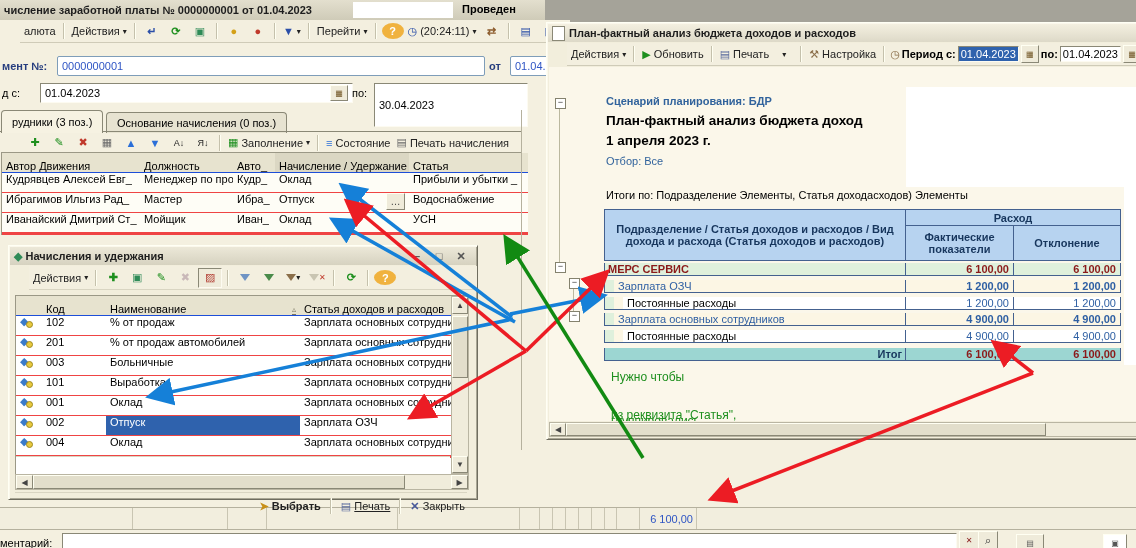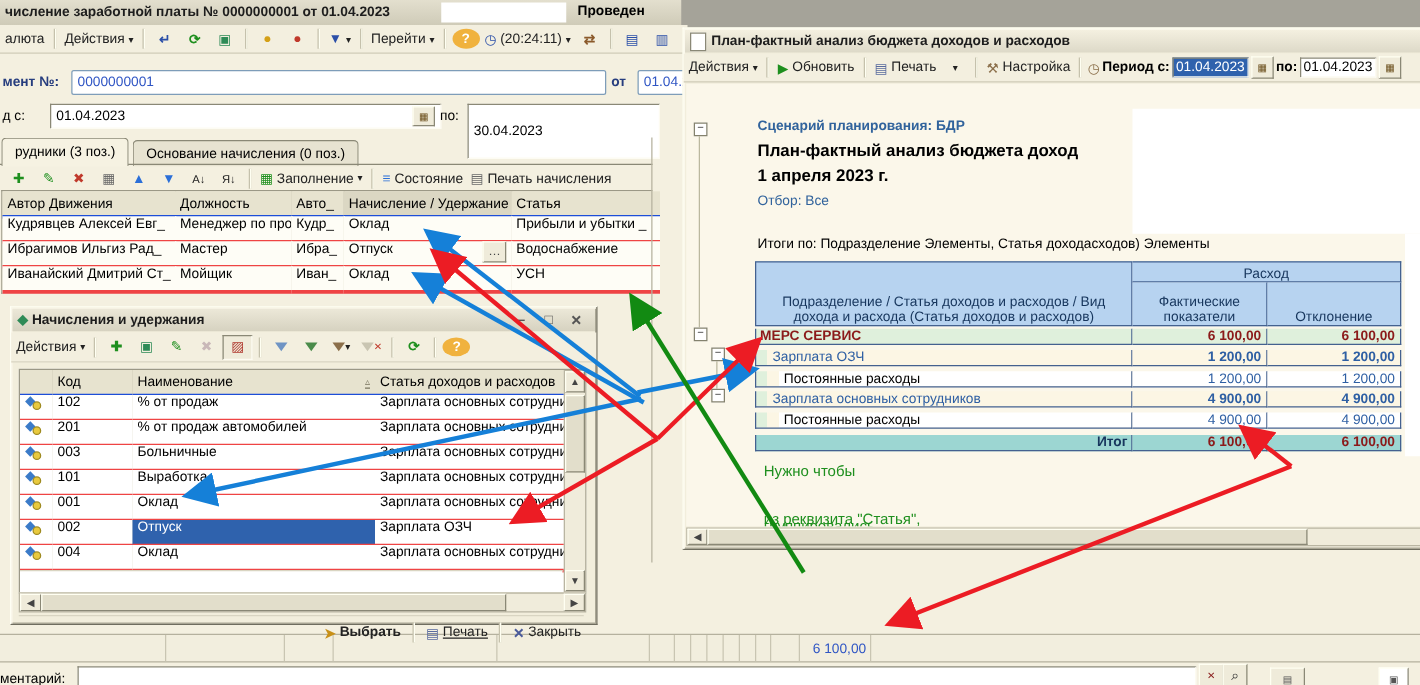--- a/index.html
+++ b/index.html
@@ -4,34 +4,34 @@
 <style>
   html,body{margin:0;padding:0}
   .canvas{position:relative;width:1136px;height:548px;overflow:hidden;background:#F2EEDE;
           font-family:"Liberation Sans",sans-serif;font-size:11px;color:#000;}
   .abs{position:absolute}
   .flex{display:flex;align-items:center}
   .raised2{border:1px solid;border-color:#FFFFF4 #6F6D5F #6F6D5F #FFFFF4;box-shadow:inset 1px 1px 0 #FBF8EC,inset -1px -1px 0 #A9A694;}
   .sunken{border:1px solid;border-color:#8A8876 #FDFBF1 #FDFBF1 #8A8876;background:#fff;}
   .field{background:#fff;border:1px solid #7E9DB9;border-radius:2px;padding:1px 4px;display:flex;align-items:center;}
   .titlebar{background:linear-gradient(#E3DFCE,#CFCBB8);display:flex;align-items:center;padding:0 4px;font-weight:bold;color:#1d1d1d;}
-  .toolbar{background:#F3EFDF;display:flex;align-items:center;gap:2px;padding:0 2px;}
+  .toolbar{background:#F3EFDF;display:flex;align-items:center;gap:2px;padding:0 2px;margin-left:20px;}
   .tbtn{display:flex;align-items:center;justify-content:center;height:18px;min-width:18px;padding:0 2px;color:#222;}
   .sep{width:1px;height:16px;background:#C5C1AC;margin:0 3px;border-right:1px solid #FFFFF2;}
   .navy{color:#263D7E;font-weight:bold}
   .bluetext{color:#2F55C4}
   .tab{position:absolute;height:20px;padding:0 10px;display:flex;align-items:center;border:1px solid #8A8876;border-bottom:none;border-radius:4px 4px 0 0;background:#E7E3D1;}
   .tab.active{background:#F6F2E2;z-index:3;height:22px;font-weight:normal;}
   
-  .gh{background:#E7E3CF;border-right:1px solid #B9B5A2;border-bottom:3px solid #1d4ed8;display:flex;align-items:center;padding:0 4px;overflow:hidden;white-space:nowrap}
+  .gh{background:#E7E3CF;border-right:1px solid #B9B5A2;border-bottom:1px solid #1d4ed8;display:flex;align-items:flex-end;padding:0 4px;overflow:hidden;white-space:nowrap}
   .gc{background:#FEFDF6;border-right:1px solid #D9D5C2;border-bottom:3px solid #ef4444;display:flex;align-items:flex-start;padding:0 4px;overflow:hidden;white-space:nowrap}
   .ref-icon{position:relative;color:#3B7BC8;font-size:11px;line-height:10px}
   .ref-icon b{position:absolute;left:6px;top:5px;width:5px;height:5px;border-radius:50%;background:#E8C93E;border:1px solid #9E8A20}
   
-  .rth{background:#B7D3F0;color:#17365D;font-weight:normal;display:flex;align-items:flex-end;justify-content:center;text-align:center;border-right:1px solid #44618F;border-bottom:1px solid #44618F;}
+  .rth{background:#B7D3F0;color:#17365D;font-weight:bold;display:flex;align-items:center;justify-content:center;text-align:center;border-right:1px solid #44618F;border-bottom:1px solid #44618F;}
   .rname{width:302px;display:flex;align-items:center;padding:0 3px;border-left:1px solid #44618F;border-right:1px solid #44618F;border-bottom:1px solid #44618F;overflow:hidden;white-space:nowrap;box-sizing:border-box}
   .rval{width:108px;display:flex;align-items:center;justify-content:flex-end;padding:0 4px;border-right:1px solid #44618F;border-bottom:1px solid #44618F;box-sizing:border-box}
   .rval:last-child{width:107px}
   .tree-box{position:absolute;width:9px;height:9px;background:#fff;border:1px solid #84826E;color:#333;font-size:9px;line-height:7px;text-align:center}
   .scroll{background:#F0ECDB;border:1px solid #B9B5A2}
   .thumb{background:#E2DECB;border:1px solid;border-color:#FFFFF2 #8A8876 #8A8876 #FFFFF2}
   .sbtn{background:#EFEBDA;border:1px solid;border-color:#FFFFF2 #8A8876 #8A8876 #FFFFF2;display:flex;align-items:center;justify-content:center;font-size:8px;color:#444}
   .fun{width:0;height:0;border-left:5px solid transparent;border-right:5px solid transparent;border-top:7px solid #6F94C4}
   .note{color:#1E8F1E;font-size:12px;white-space:nowrap}
   .xcell{border-right:1px solid #C9C5B2;height:100%;box-sizing:border-box}

